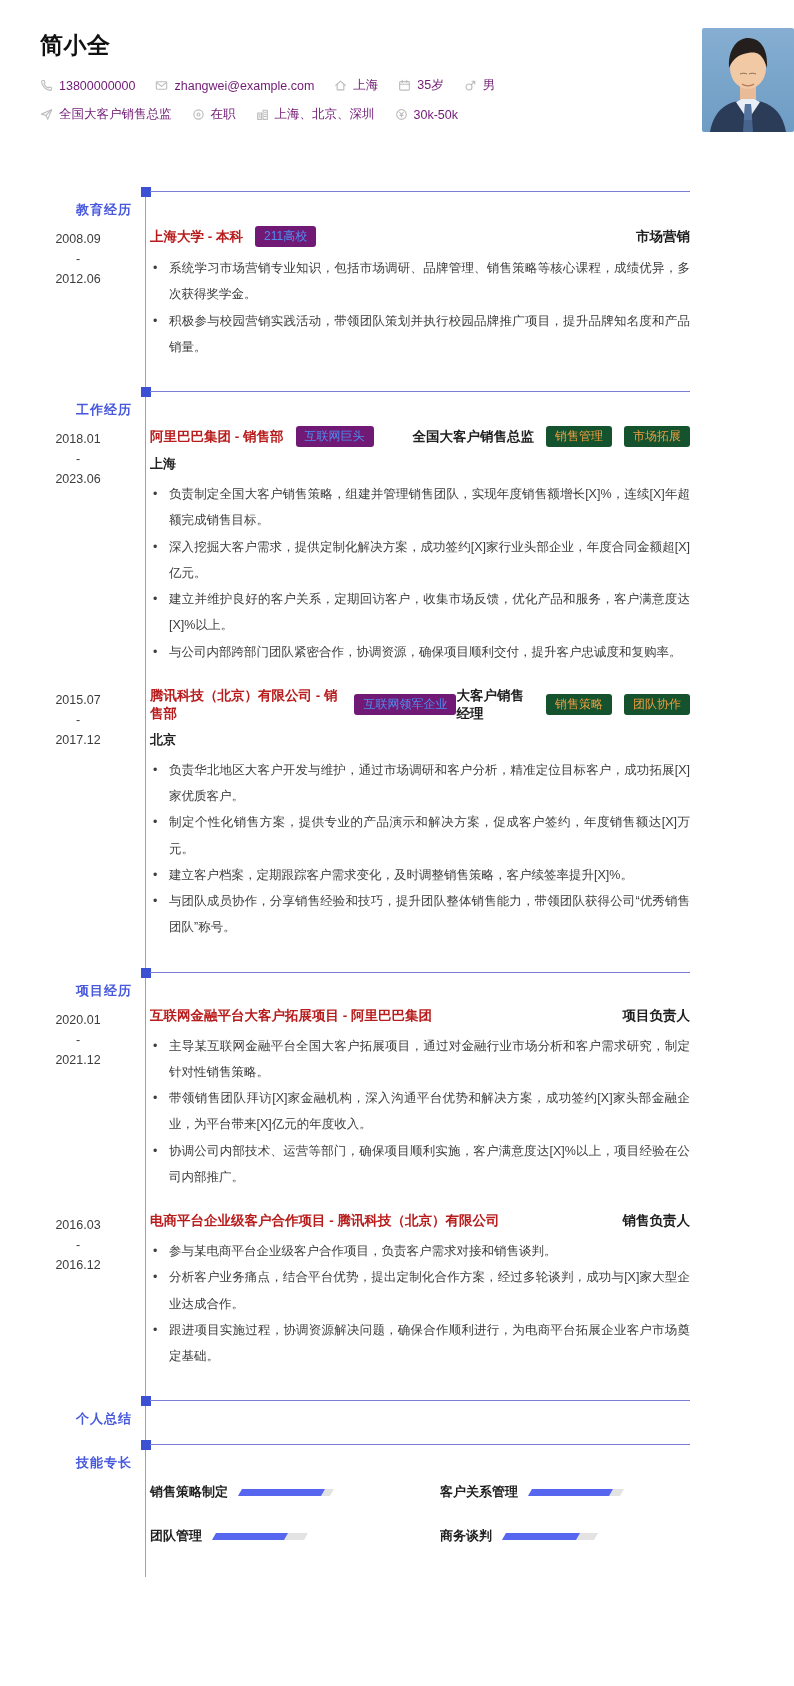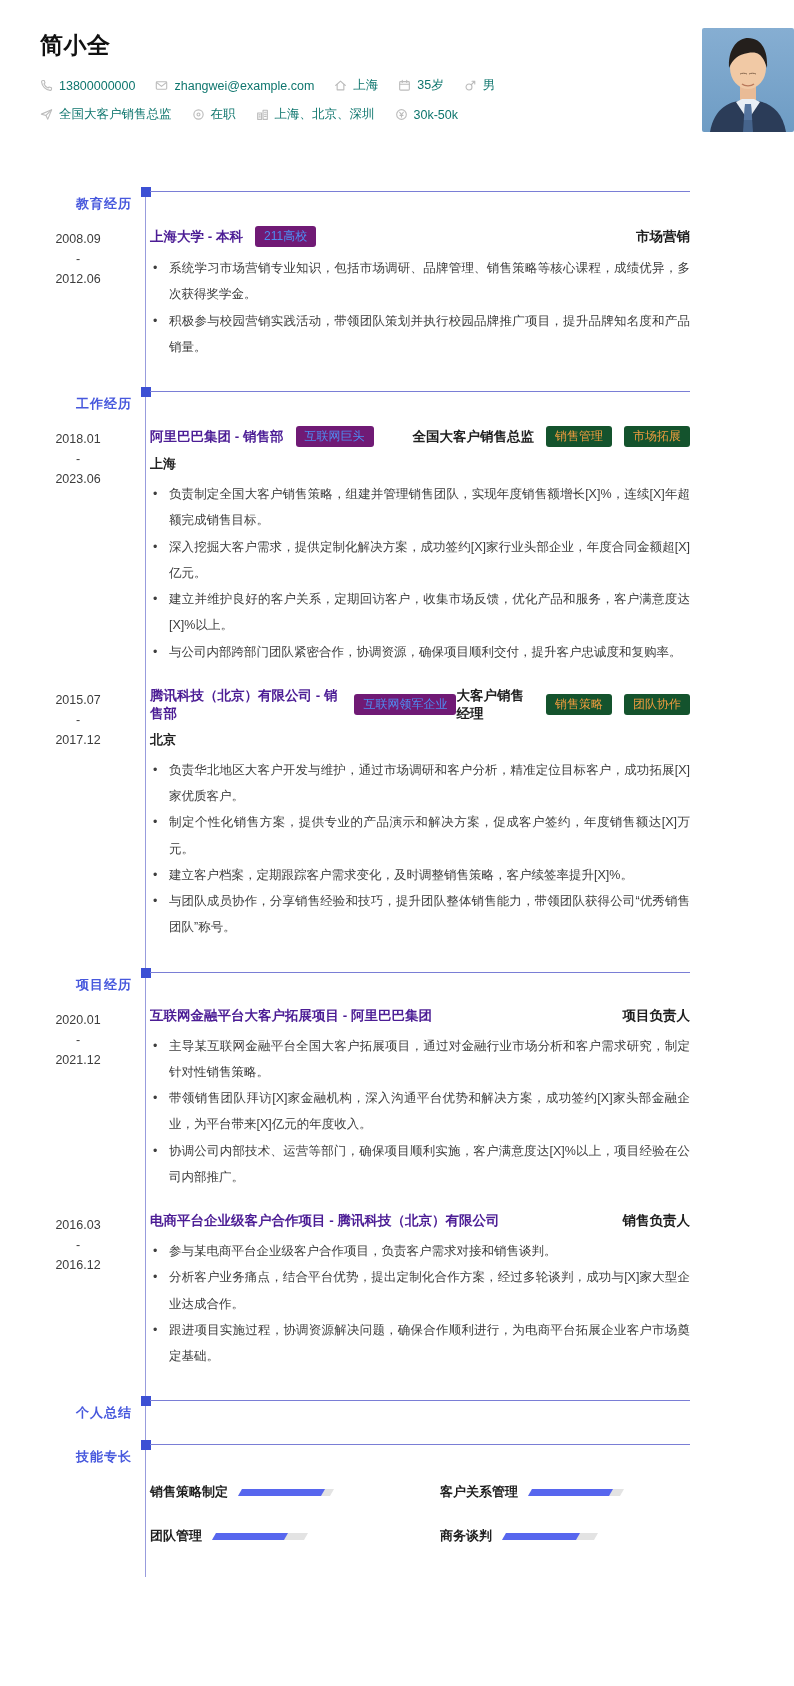--- a/index.html
+++ b/index.html
@@ -4,44 +4,44 @@
 <style>
   * { margin:0; padding:0; box-sizing:border-box; }
   html,body { background:#fff; }
   body { font-family:"Liberation Sans","DejaVu Sans",sans-serif; color:#333; width:794px; }
   .page { position:relative; width:794px; min-height:1686px; background:#fff; padding-top:30px; }
 
   
   .rheader { position:relative; padding:0 104px 0 40px; margin-bottom:34px; min-height:118px; }
   .name { font-size:23px; font-weight:bold; color:#111; letter-spacing:.5px; margin-bottom:16px; }
   .crow { display:flex; align-items:center; gap:20px; margin-bottom:12px; flex-wrap:nowrap; }
-  .citem { display:flex; align-items:center; gap:6px; font-size:12.5px; color:#0f766e; white-space:nowrap; }
+  .citem { display:flex; align-items:center; gap:6px; font-size:12.5px; color:#701a75; white-space:nowrap; }
   .cicon { display:inline-flex; width:13px; height:13px; color:#bcbcbc; flex:0 0 13px; }
   .cicon svg { width:13px; height:13px; stroke:#bcbcbc; fill:none; stroke-width:1.2; stroke-linecap:round; stroke-linejoin:round; }
   .photo { position:absolute; top:-2px; right:0; width:92px; height:104px; overflow:hidden; border-radius:2px; }
   .photo svg { display:block; width:92px; height:104px; }
 
   
   .timeline { position:relative; padding-bottom:18px; }
   .timeline::before { content:""; position:absolute; left:145px; top:10px; bottom:0; width:1px; background:#989cdd; }
   section { margin-bottom:14px; }
   .sec-head { position:relative; height:20px; margin-bottom:24px; }
-  .sec-title { position:absolute; left:76px; top:13px; font-size:13px; font-weight:bold; color:#4758dd; letter-spacing:1px; }
+  .sec-title { position:absolute; left:76px; top:19px; font-size:13px; font-weight:bold; color:#4758dd; letter-spacing:1px; }
   .sec-marker { position:absolute; left:140.5px; top:5px; width:10px; height:10px; background:#3c50d4; }
   .sec-line { position:absolute; left:150px; right:104px; top:9px; border-top:1px solid #7a7ed6; }
 
   .entry { display:flex; margin-bottom:22px; }
   .dates { flex:0 0 150px; padding-left:28px; padding-right:22px; text-align:center; font-size:12.5px; color:#3c3c3c; line-height:1.6; padding-top:3px; }
   .dates span { display:block; }
   .content { flex:1; margin-right:104px; }
   .plain-content { margin-left:150px; margin-right:104px; }
 
   .erow { display:flex; justify-content:space-between; align-items:center; margin-bottom:8px; }
   .erow .left, .erow .right { display:flex; align-items:center; gap:12px; }
-  .etitle { font-size:13.5px; font-weight:bold; color:#4c1d95; }
+  .etitle { font-size:13.5px; font-weight:bold; color:#b91c1c; }
   .erole { font-size:13.5px; font-weight:bold; color:#1e1e1e; }
   .tag { font-size:12px; padding:2px 9px; border-radius:3px; white-space:nowrap; }
   .tag.blue { color:#4e8df2; background:#701a75; }
   .tag.orange { color:#ee9c3e; background:#14532d; }
   .eloc { font-size:13px; font-weight:bold; color:#222; margin:2px 0 8px; }
 
   ul.bullets { list-style:none; }
   ul.bullets li { position:relative; padding-left:19px; font-size:12.5px; color:#3d3d3d; line-height:2.1; text-align:justify; }
   ul.bullets li::before { content:"•"; position:absolute; left:3px; top:0; color:#3d3d3d; }
 

